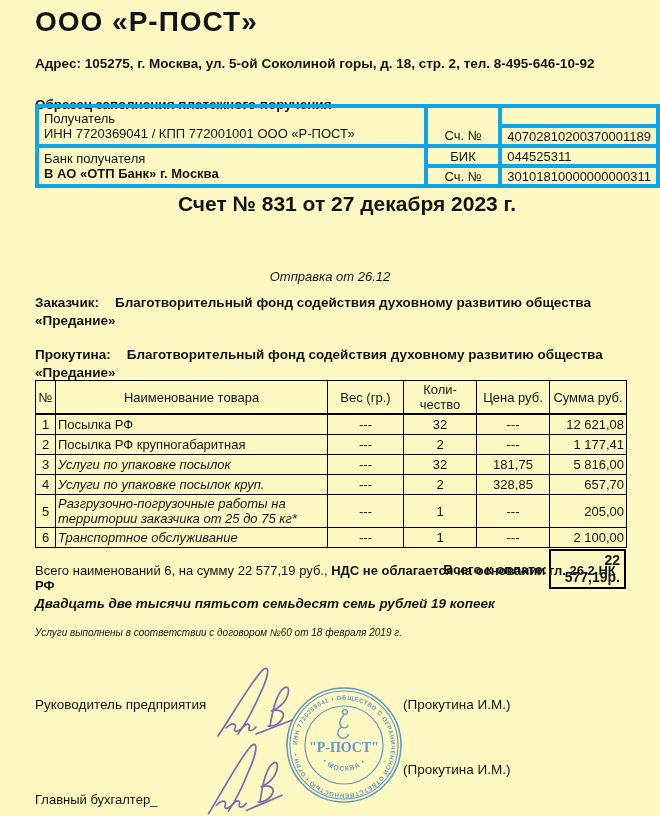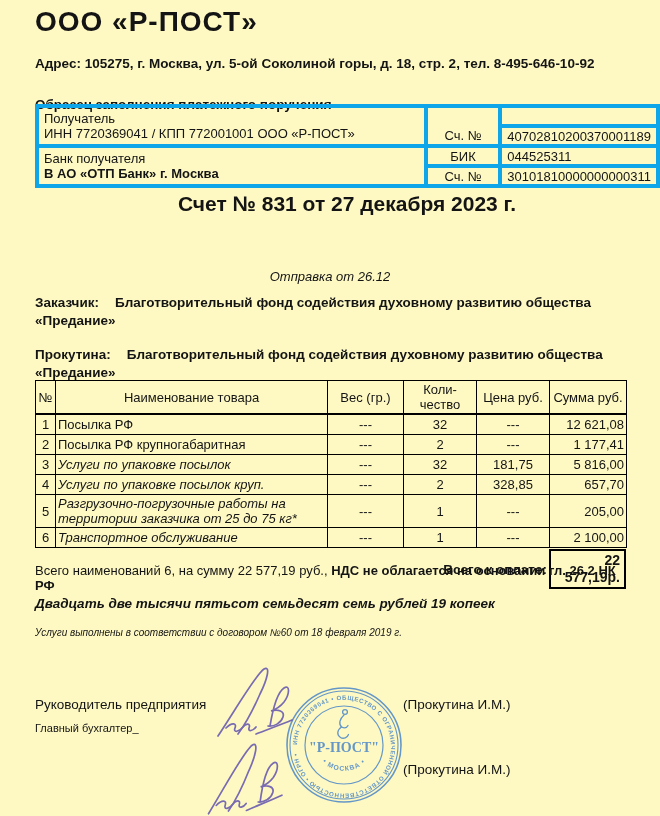--- a/index.html
+++ b/index.html
@@ -55,21 +55,21 @@
   }
 
   
   .note-summary{left:35px;top:563px;width:600px;font-size:13px;}
   .note-words{left:35px;top:596px;width:600px;font-size:13.5px;font-weight:bold;font-style:italic;}
   .note-contract{left:35px;top:627px;width:600px;font-size:10px;font-style:italic;}
 
   
   .sig-label-1{left:35px;top:697px;font-size:13.5px;}
   .sig-name-1{left:403px;top:697px;font-size:13.5px;}
-  .sig-label-2{left:35px;top:722px;font-size:11px;}
+  .sig-label-2{left:35px;top:792px;font-size:13px;}
   .sig-name-2{left:403px;top:762px;font-size:13.5px;}
 
   .stamp-svg{left:283px;top:682px;}
   .handsig-svg{left:196px;top:650px;}
 </style>
 </head>
 <body>
 
 <div class="page">
 

